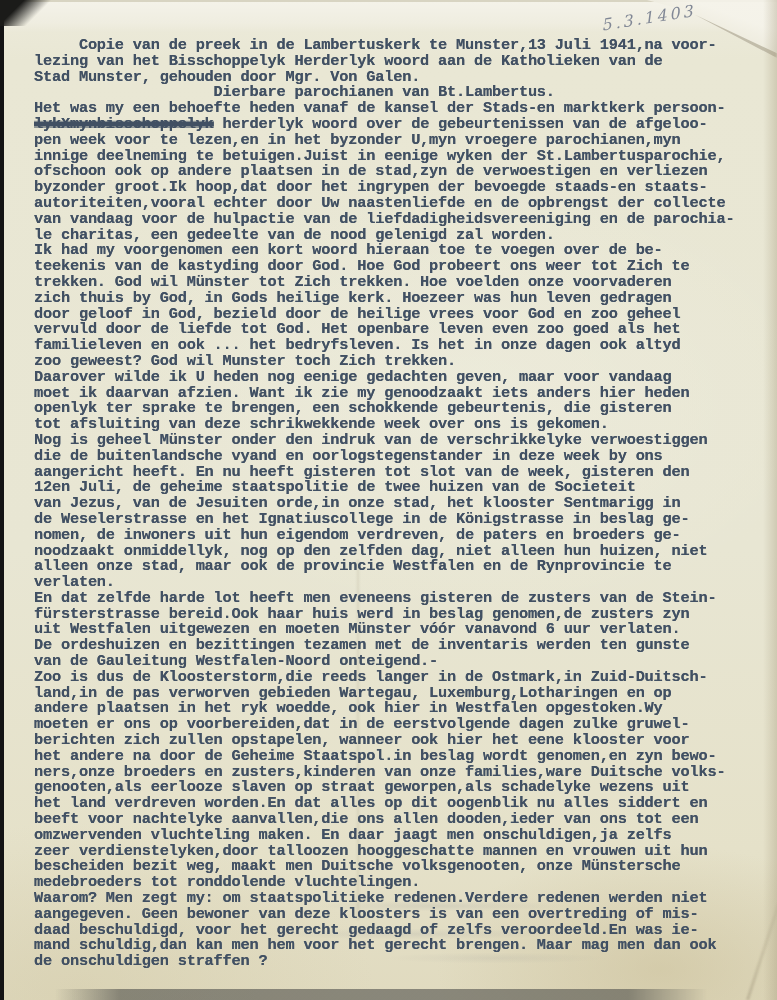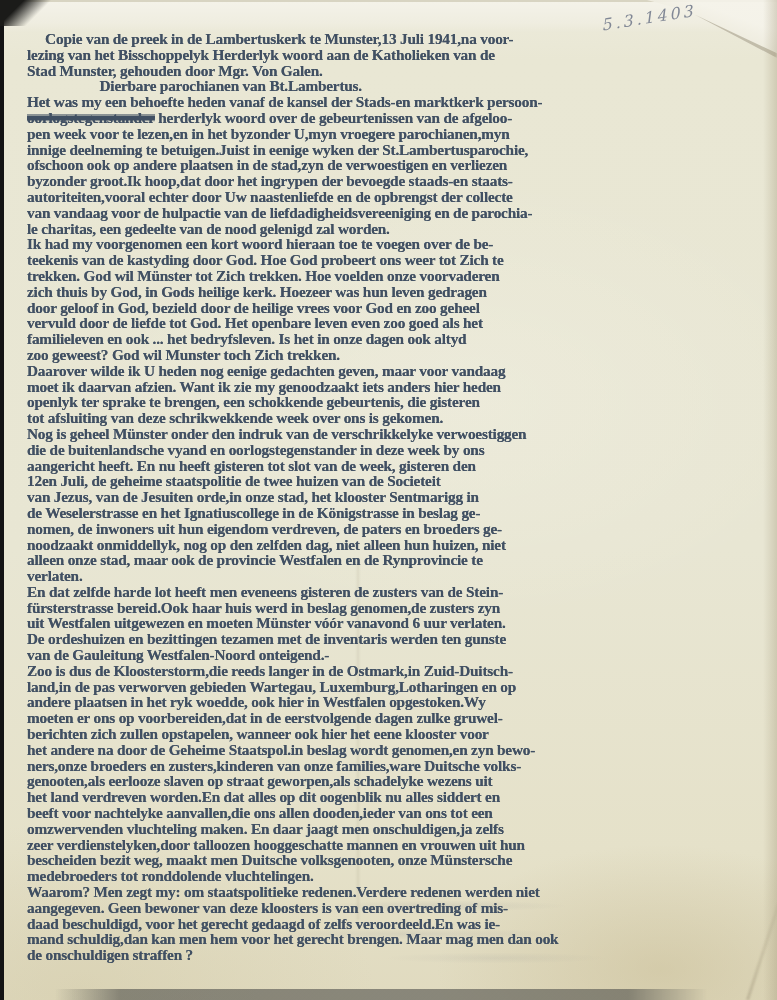--- a/index.html
+++ b/index.html
@@ -64,22 +64,22 @@
   
   .bleed{
     position:absolute;left:120px;right:120px;bottom:30px;height:80px;
     background:
       radial-gradient(ellipse 180px 8px at 60% 20%, rgba(120,125,135,.14), rgba(120,125,135,0) 70%),
       radial-gradient(ellipse 220px 8px at 55% 55%, rgba(120,125,135,.12), rgba(120,125,135,0) 70%),
       radial-gradient(ellipse 160px 8px at 70% 85%, rgba(120,125,135,.10), rgba(120,125,135,0) 70%);
   }
   
   pre.typed{
-    position:absolute;left:26px;top:30px;width:740px;margin:1px;
-    font-family:Liberation Serif, serif;
+    position:absolute;left:26px;top:30px;width:740px;margin:8px;
+    font-family:Liberation Mono, monospace;
     font-size:15.3px;line-height:15.8px;
     color:#415063;
     text-shadow:0 0 .6px rgba(65,80,99,.8);
     white-space:pre;letter-spacing:-.2px;
     font-weight:bold;
   }
   pre.typed span{white-space:pre;}
   .strike{
     text-decoration:line-through;
     text-decoration-thickness:4px;
@@ -109,21 +109,21 @@
   <div class="bleed"></div>
   <div class="bottom-bar"></div>
 
   <div class="handnote">5.3.1403</div>
 
   <pre class="typed"><span>     Copie van de preek in de Lambertuskerk te Munster,13 Juli 1941,na voor-
 lezing van het Bisschoppelyk Herderlyk woord aan de Katholieken van de
 Stad Munster, gehouden door Mgr. Von Galen.
                     Dierbare parochianen van Bt.Lambertus.
 Het was my een behoefte heden vanaf de kansel der Stads-en marktkerk persoon-
-</span><span class="strike">oorlogstegenstander</span><span> herderlyk woord over de gebeurtenissen van de afgeloo-
+</span><span class="strike">lykXmynbisschoppelyk</span><span> herderlyk woord over de gebeurtenissen van de afgeloo-
 pen week voor te lezen,en in het byzonder U,myn vroegere parochianen,myn
 innige deelneming te betuigen.Juist in eenige wyken der St.Lambertusparochie,
 ofschoon ook op andere plaatsen in de stad,zyn de verwoestigen en verliezen
 byzonder groot.Ik hoop,dat door het ingrypen der bevoegde staads-en staats-
 autoriteiten,vooral echter door Uw naastenliefde en de opbrengst der collecte
 van vandaag voor de hulpactie van de liefdadigheidsvereeniging en de parochia-
 le charitas, een gedeelte van de nood gelenigd zal worden.
 Ik had my voorgenomen een kort woord hieraan toe te voegen over de be-
 teekenis van de kastyding door God. Hoe God probeert ons weer tot Zich te
 trekken. God wil Münster tot Zich trekken. Hoe voelden onze voorvaderen

